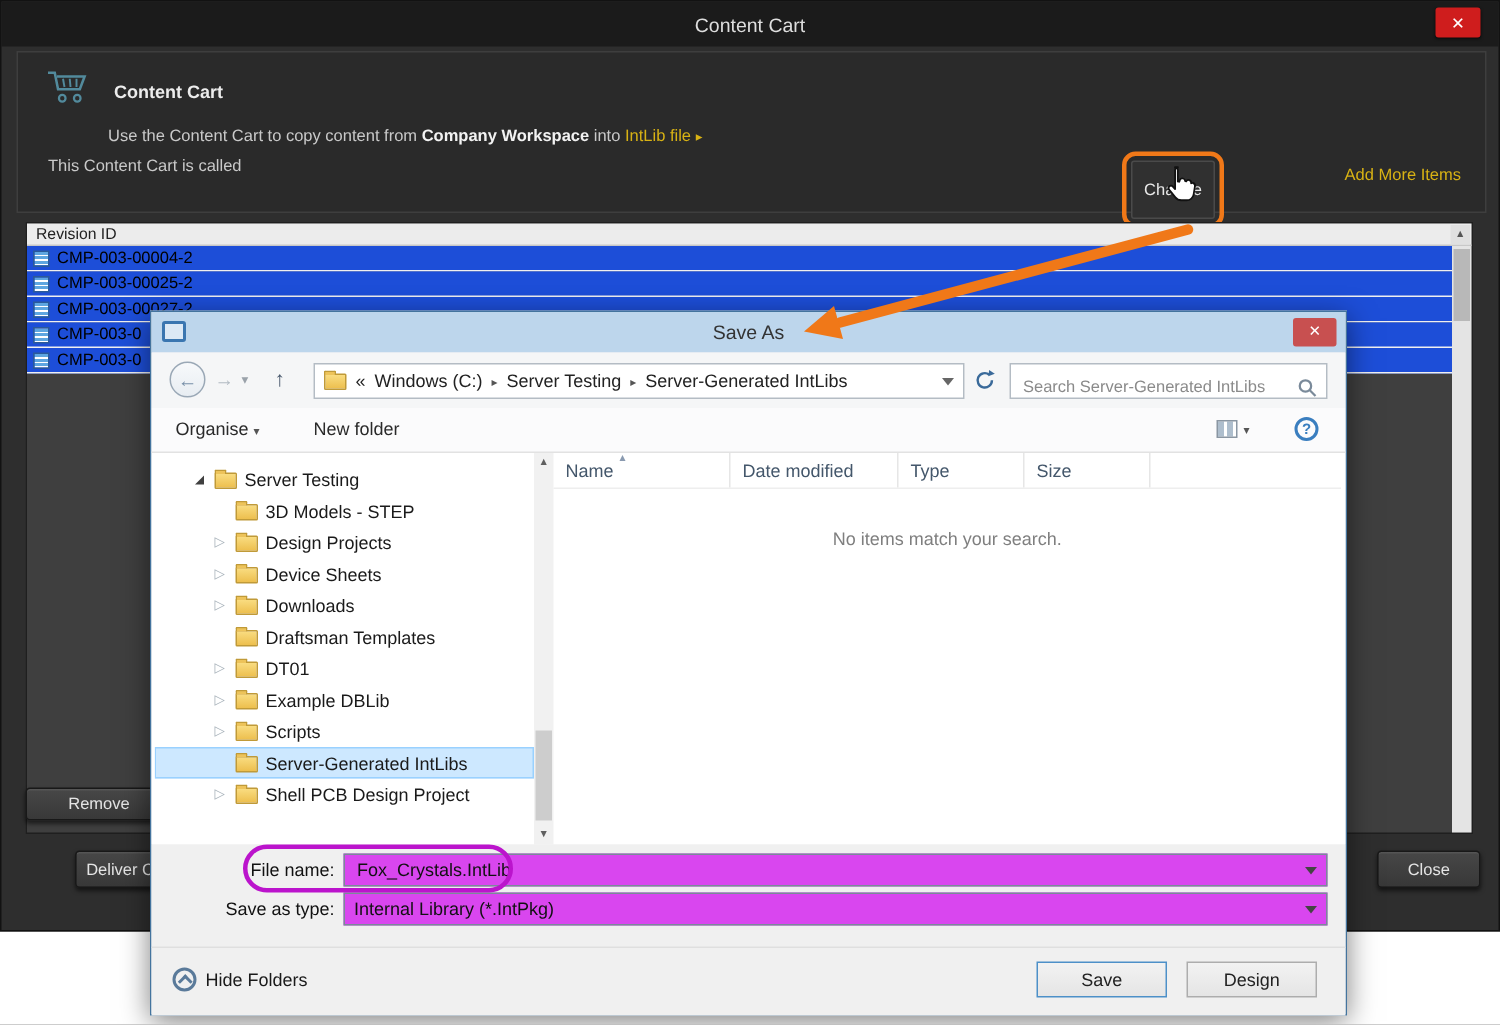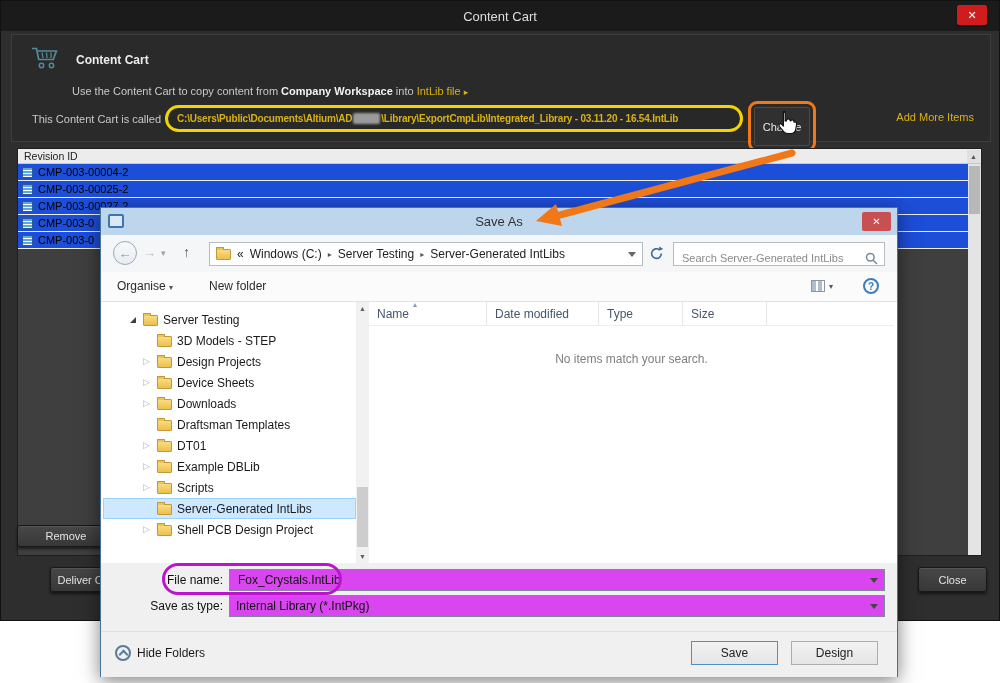--- a/index.html
+++ b/index.html
@@ -140,27 +140,20 @@
       <div class="cc-line1">
         <span>Use the Content Cart to copy content from</span>
         <b>Company Workspace</b>
         <span>into</span>
         <span class="gold">IntLib file</span>
         <span class="gold-arrow">▸</span>
       </div>
 
       <div class="cc-line2">
         <span>This Content Cart is called</span>
-        <span class="path-chip">
-          <span class="gold-path">
-            <span>C:\Users\Public\Documents\Altium\AD</span>
-            <span class="redacted"></span>
-            <span>\Library\ExportCmpLib\Integrated_Library - 03.11.20 - 16.54.IntLib</span>
-          </span>
-        </span>
       </div>
 
       <div class="change-ring">
         <button class="change-btn">Change</button>
       </div>
 
       <a class="add-more">Add More Items</a>
     </div>
 
     <div class="cc-grid">

